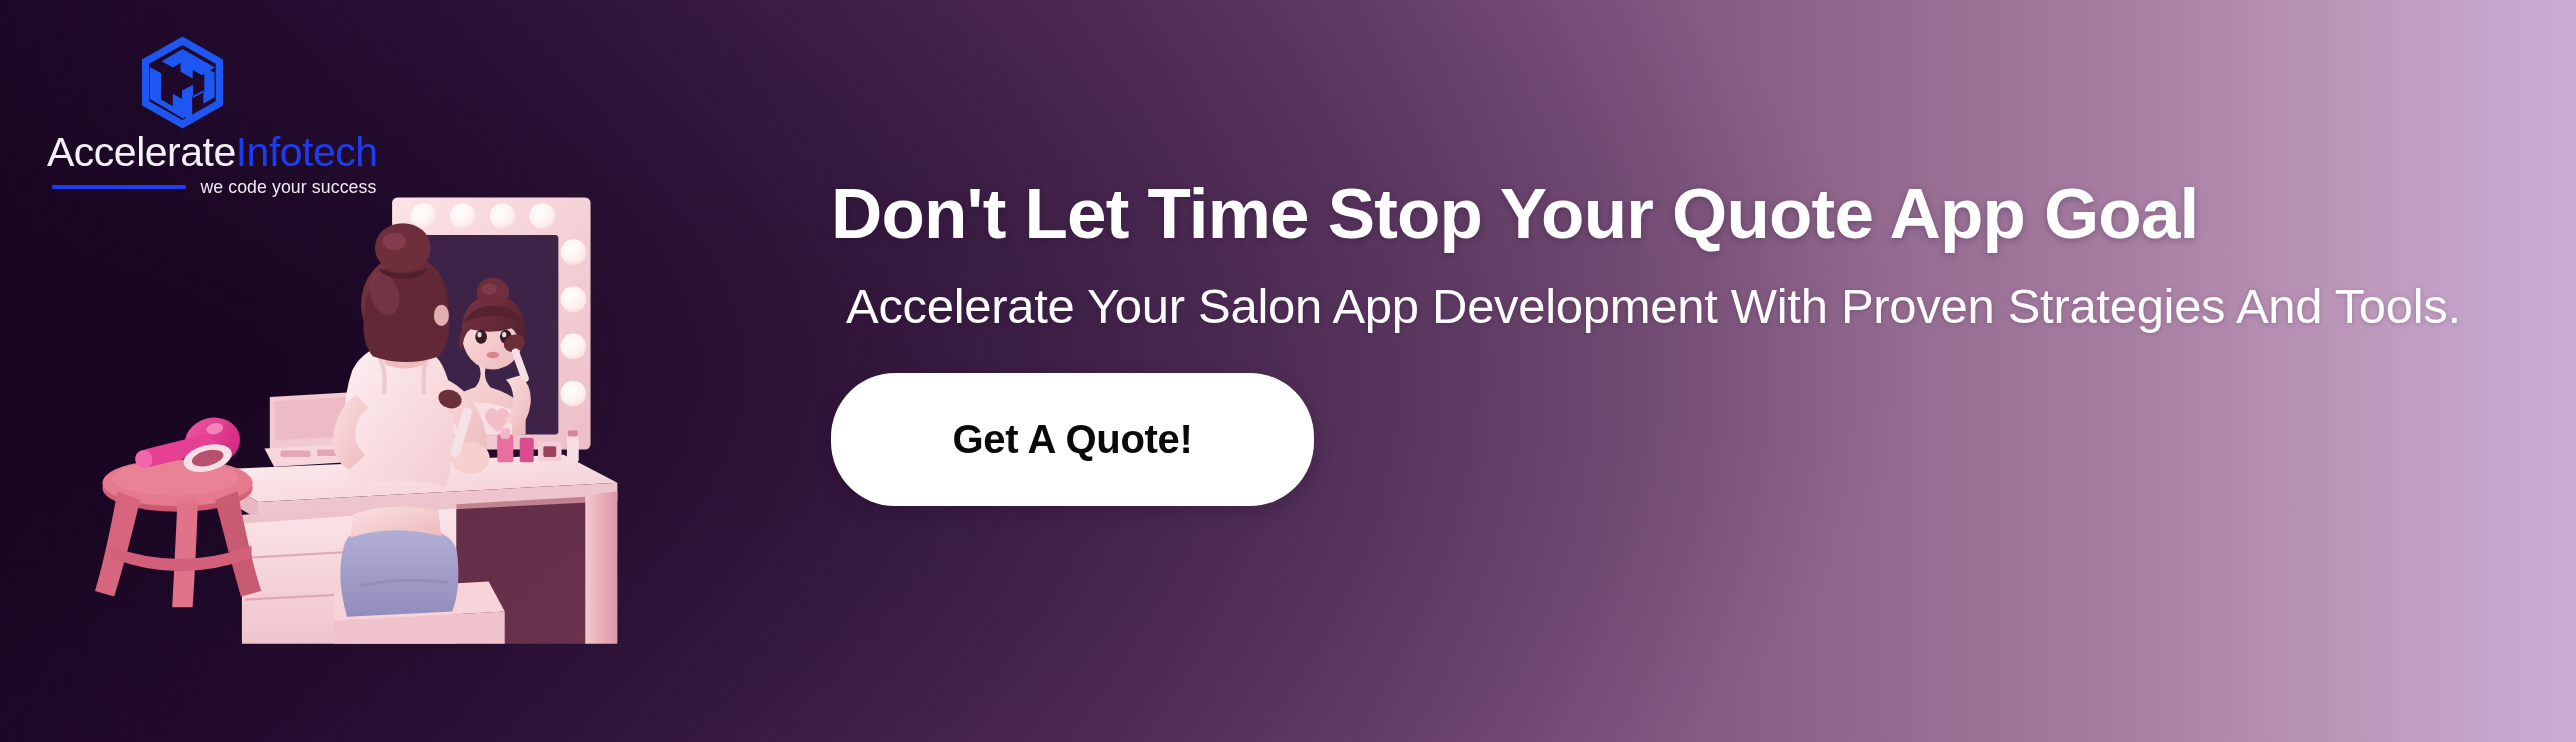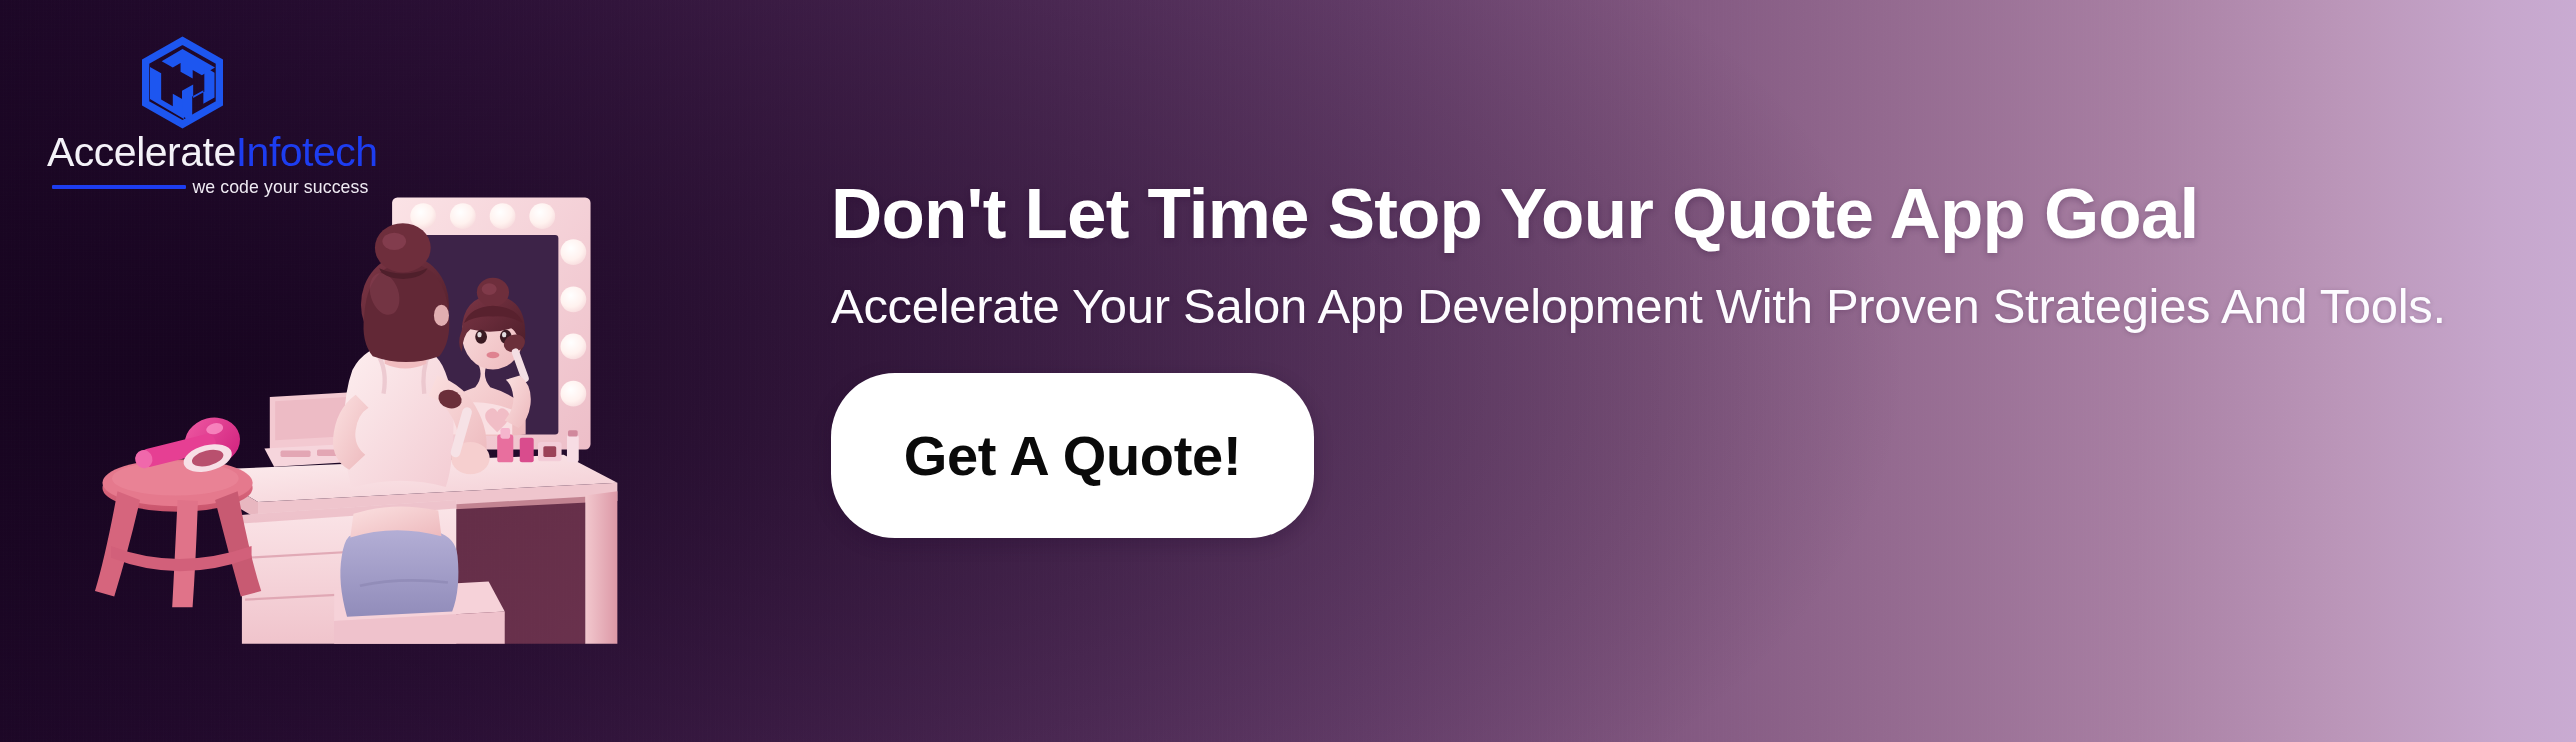--- a/index.html
+++ b/index.html
@@ -44,21 +44,21 @@
   .logo-mark{ width:97px; height:97px; margin-left:87px; display:block; }
   .logo-word{
     margin-top:1.1px;
     font-size:41px; line-height:.98;
     letter-spacing:-0.5px; white-space:nowrap;
     font-family:"Liberation Sans", sans-serif;
   }
   .logo-word .w1{ color:#f4f2f8; font-weight:400; }
   .logo-word .w2{ color:#1d3df0; font-weight:400; }
   .logo-bottom{
-    display:flex; align-items:center; gap:6px;
+    display:flex; align-items:center; gap:14px;
     margin-top:4.3px; margin-left:5.4px;
   }
   .logo-rule{
     width:134px; height:4.8px; background:#1d3df0; border-radius:1.1px;
     flex:0 0 auto;
   }
   .logo-tagline{
     color:#efeaf3; font-size:17.7px; letter-spacing:0.1px; white-space:nowrap;
   }
 
@@ -84,31 +84,32 @@
   }
   .subhead{
     margin-top:21.5px;
     color:#fdfcff;
     font-size:49px;
     font-weight:400;
     line-height:1.42;
     letter-spacing:-0.3px;
     max-width:1621px;
     text-shadow:0 1.1px 5.4px rgba(40,10,50,.22);
+    margin-left:15px;
   }
   .cta-wrap{ margin-top:31px; }
   .cta{
     display:inline-flex; align-items:center; justify-content:center;
-    min-width:483px; height:165px;
+    min-width:483px; height:133px;
     padding:12px 46px;
     background:#ffffff;
     color:#0a0a0a;
     border:none; border-radius:64px;
     font-family:"Liberation Sans", sans-serif;
-    font-size:56px; font-weight:700; letter-spacing:-0.3px;
+    font-size:40px; font-weight:700; letter-spacing:-0.3px;
     box-shadow:0 5.4px 18px rgba(32,8,42,.28);
     cursor:pointer;
   }
 </style>
 </head>
 <body>
 
 <div class="banner">
   <div class="grain"></div>
 

